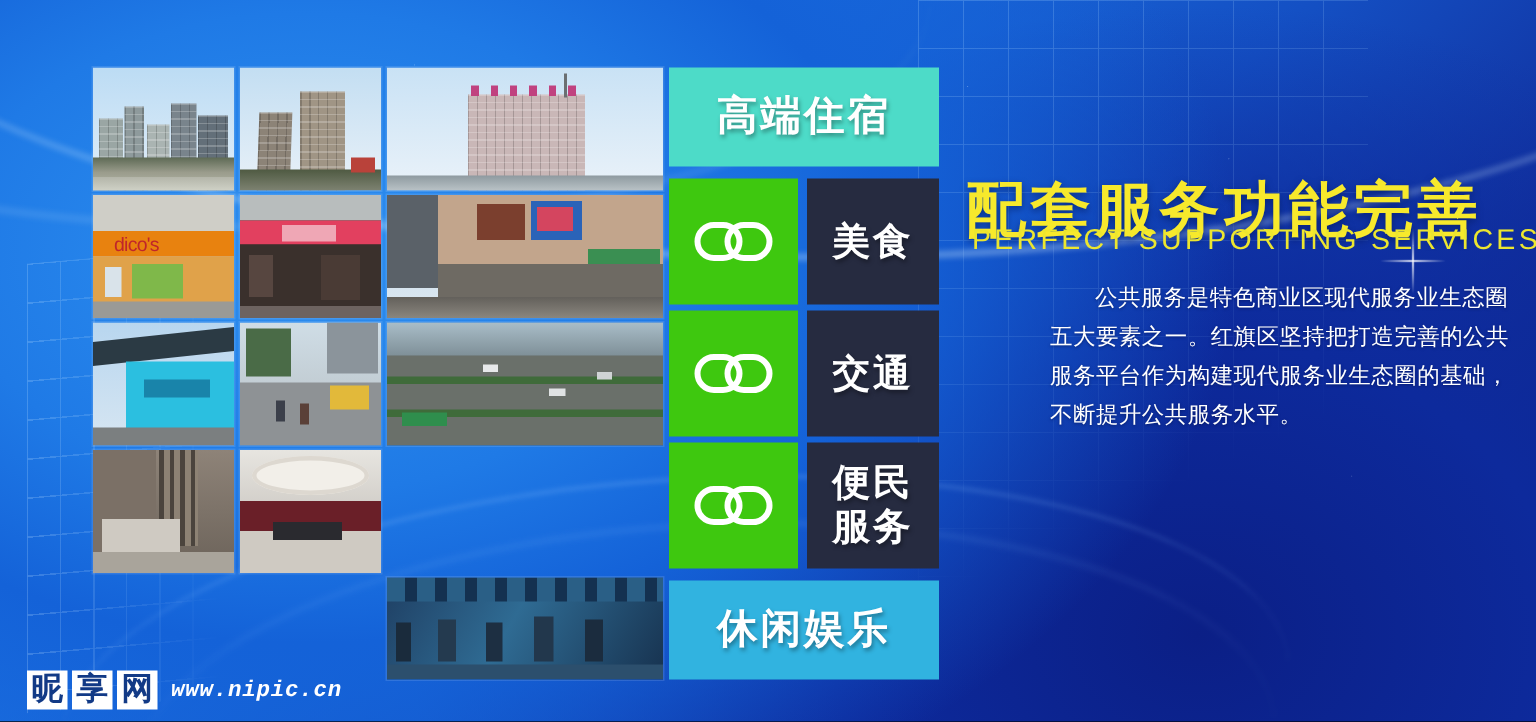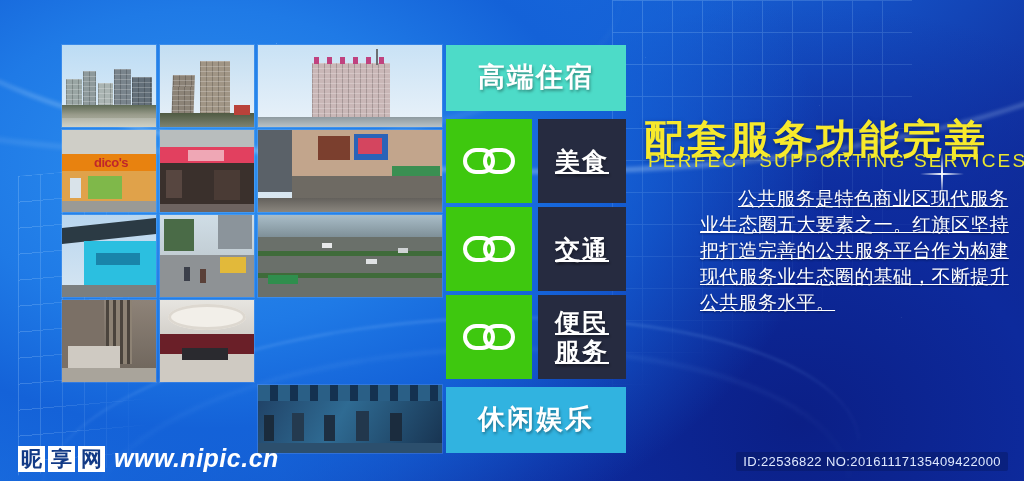--- a/index.html
+++ b/index.html
@@ -95,43 +95,43 @@
                      repeating-linear-gradient(to right, rgba(0,0,0,.18) 0 1px, rgba(0,0,0,0) 1px 6px);}
   .ground{position:absolute;left:0;right:0;bottom:0;}
 
   
   .labels{position:absolute;left:446px;top:45px;width:180px;height:408px;}
   .lab{position:absolute;display:flex;align-items:center;justify-content:center;
        color:#fff;font-weight:700;letter-spacing:2px;text-align:center;line-height:1.15;
        text-shadow:1px 2px 3px rgba(0,0,0,.35);}
   .lab.wide{width:180px;}
   .lab.icon{width:86px;background:#3ec80f;}
-  .lab.text{width:88px;background:#262b40;font-size:25px;text-decoration:underline;}
+  .lab.text{width:88px;background:#262b40;font-size:25px;}
   .link-ico{width:52px;height:26px;position:relative;}
   .link-ico i{position:absolute;top:0;width:32px;height:26px;border:4px solid #fff;border-radius:13px;box-sizing:border-box;}
   .link-ico i.a{left:0;}
   .link-ico i.b{left:20px;}
 
   
   .headline{position:absolute;left:644px;top:112px;
     font-size:40px;font-weight:700;color:#f7e92c;letter-spacing:3px;white-space:nowrap;
     text-shadow:0 2px 5px rgba(0,20,80,.55);}
   .subhead{position:absolute;left:648px;top:150px;
     font-size:19px;color:#ece62f;letter-spacing:2.2px;white-space:nowrap;font-weight:400;}
   .body-copy{position:absolute;left:700px;top:186px;width:318px;
-    color:#ffffff;font-size:19px;line-height:26px;letter-spacing:.3px;
-    text-shadow:0 1px 2px rgba(0,16,70,.6);text-decoration:underline;}
+    color:#ffffff;font-size:15px;line-height:26px;letter-spacing:.3px;
+    text-shadow:0 1px 2px rgba(0,16,70,.6);}
   .body-copy p{margin:0;text-indent:2em;}
 
   
   .watermark{position:absolute;left:18px;bottom:8px;display:flex;align-items:center;gap:9px;}
   .wm-cn{display:flex;gap:3px;}
   .wm-cn span{background:#fff;color:#123a86;font-weight:700;font-size:21px;line-height:24px;
     padding:1px 3px;font-family:"Liberation Sans","DejaVu Sans",sans-serif;}
-  .wm-url{color:#fff;font-size:25px;font-weight:700;font-style:italic;letter-spacing:.5px;}
+  .wm-url{color:#fff;font-size:15px;font-weight:700;font-style:italic;letter-spacing:.5px;font-family:Liberation Mono, monospace;}
   .idbar{position:absolute;right:16px;bottom:10px;color:#dfe9ff;font-size:13px;letter-spacing:.4px;
     background:rgba(5,20,80,.35);padding:2px 7px;border-radius:2px;}
 </style>
 </head>
 <body>
 
 <div class="stage">
 
   <div class="bg-specks"></div>
   <div class="bg-grid-left"></div>
@@ -168,21 +168,21 @@
       <div class="bldg" style="left:54px;width:78px;height:64px;background-color:#c9b7b7;"></div>
       <div style="position:absolute;left:56px;top:12px;width:74px;height:7px;background:repeating-linear-gradient(to right,#c0427f 0 5px,transparent 5px 13px);"></div>
       <div style="position:absolute;left:118px;top:4px;width:2px;height:16px;background:#6b6f72;"></div>
       <div class="ground" style="height:10px;background:linear-gradient(#8e9aa0,#b9c2c6);"></div>
     </div>
 
     <div class="photo" style="left:0;top:85px;width:94px;height:82px;">
       <div class="sc" style="background:linear-gradient(#d8d8d2,#b9b6ad);"></div>
       <div style="position:absolute;left:0;top:0;right:0;height:24px;background:#cfcec7;"></div>
       <div style="position:absolute;left:0;top:24px;right:0;height:17px;background:#e8820f;"></div>
-      <div style="position:absolute;left:14px;top:25px;right:8px;height:15px;color:#c0262a;font-weight:700;font-size:13px;line-height:15px;letter-spacing:-.5px;margin-left:18px;">dico's</div>
+      <div style="position:absolute;left:14px;top:25px;right:8px;height:15px;color:#c0262a;font-weight:400;font-size:13px;line-height:15px;letter-spacing:-.5px;">dico's</div>
       <div style="position:absolute;left:0;top:41px;right:0;bottom:10px;background:#e0a24a;"></div>
       <div style="position:absolute;left:26px;top:46px;width:34px;bottom:13px;background:#7fb84a;"></div>
       <div style="position:absolute;left:8px;top:48px;width:11px;bottom:14px;background:#d9e3ea;"></div>
       <div class="ground" style="height:11px;background:#9a9a96;"></div>
     </div>
 
     <div class="photo" style="left:98px;top:85px;width:94px;height:82px;">
       <div class="sc" style="background:#2e2724;"></div>
       <div style="position:absolute;left:0;top:0;right:0;height:17px;background:#b8bdbd;"></div>
       <div style="position:absolute;left:0;top:17px;right:0;height:16px;background:#e2405f;"></div>
@@ -316,14 +316,13 @@
 
   <div class="watermark">
     <span class="wm-cn">
       <span>昵</span>
       <span>享</span>
       <span>网</span>
     </span>
     <span class="wm-url">www.nipic.cn</span>
   </div>
 
-  <div class="idbar">ID:22536822 NO:20161117135409422000</div>
 </div>
 
 </body></html>

